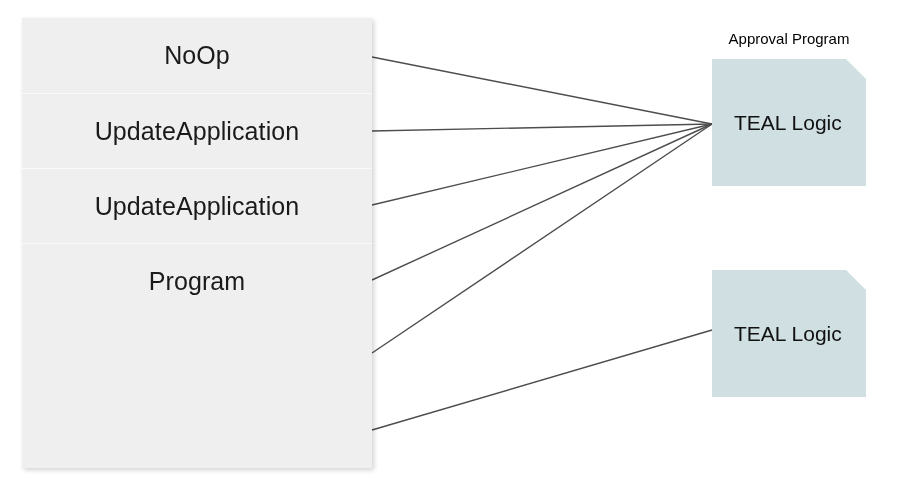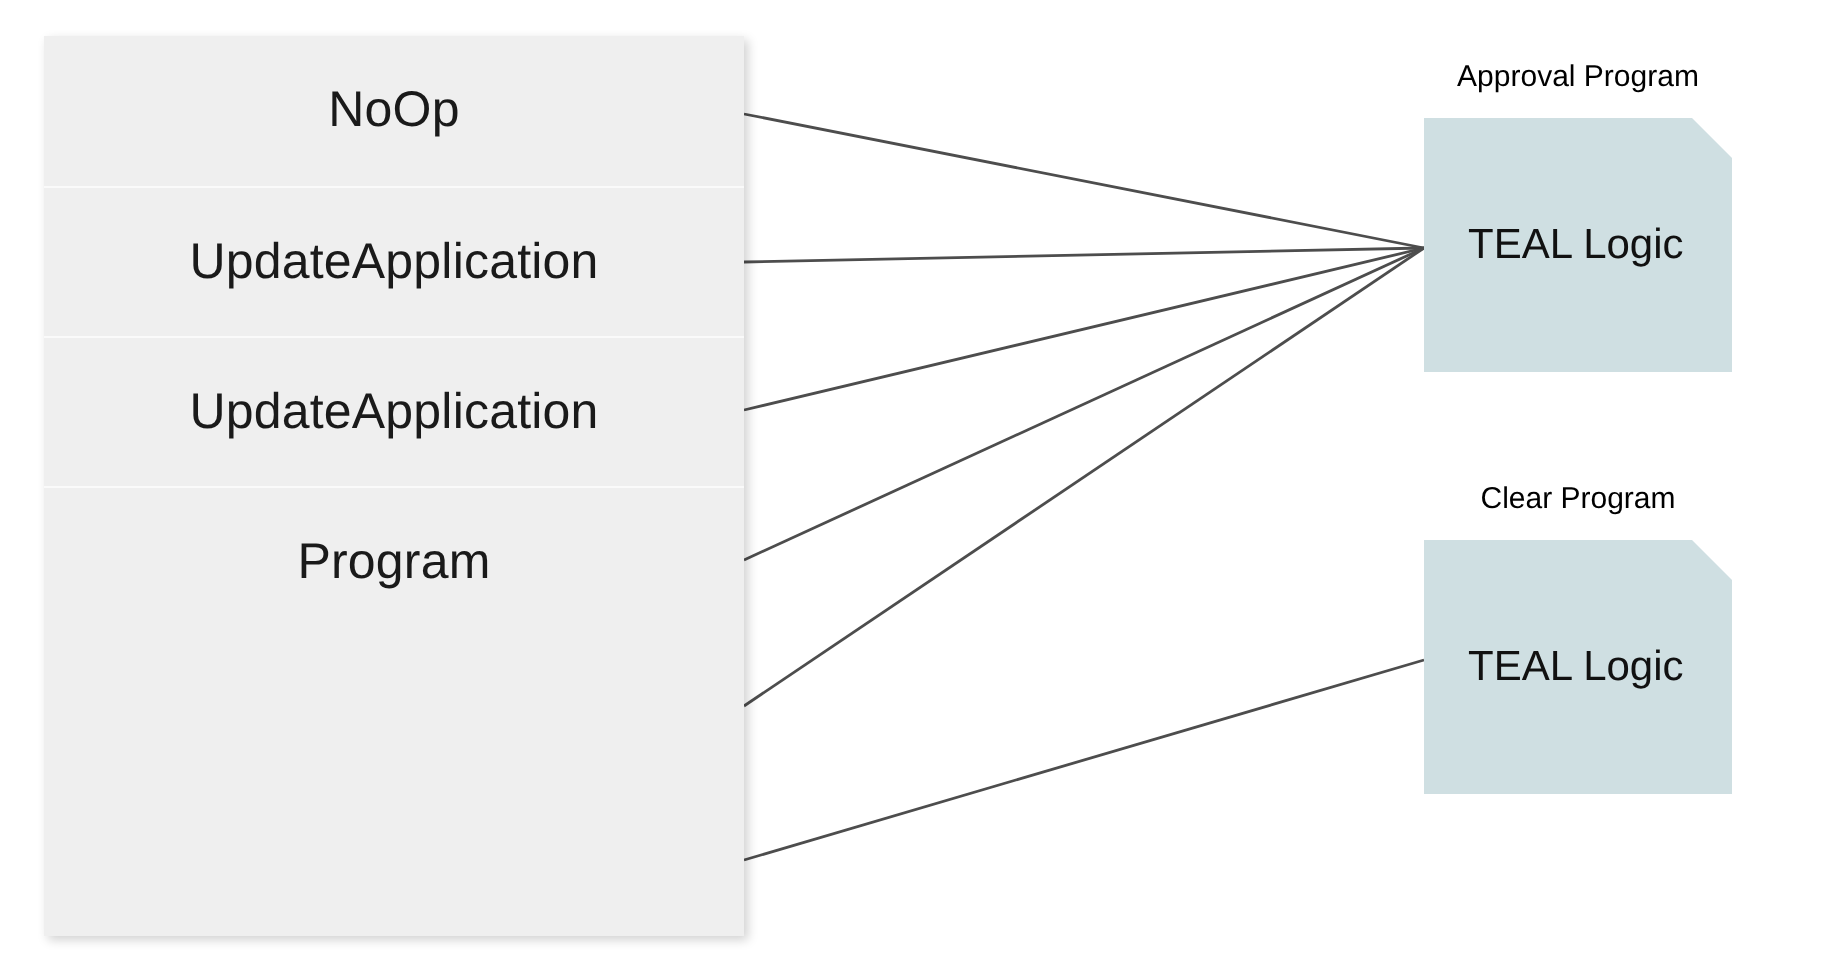--- a/index.html
+++ b/index.html
@@ -120,19 +120,18 @@
   </div>
 
   <div class="program-group" style="left:712px; top:30px; width:154px; height:160px;">
     <div class="program-title">Approval Program</div>
     <div class="program-shape" style="top:29px;">
       <span class="shape-text">TEAL Logic</span>
     </div>
   </div>
 
   <div class="program-group" style="left:712px; top:241px; width:154px; height:160px;">
-    <div class="program-title">Clear Program</div>
     <div class="program-shape" style="top:29px;">
       <span class="shape-text">TEAL Logic</span>
     </div>
   </div>
 
 </div>
 
 </body></html>

